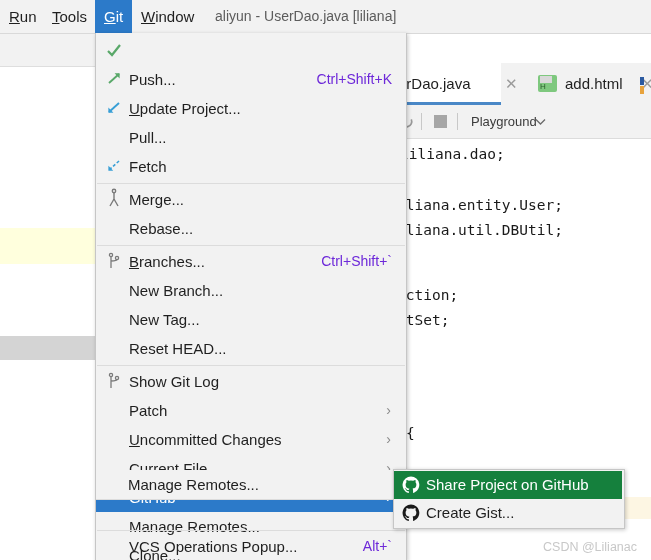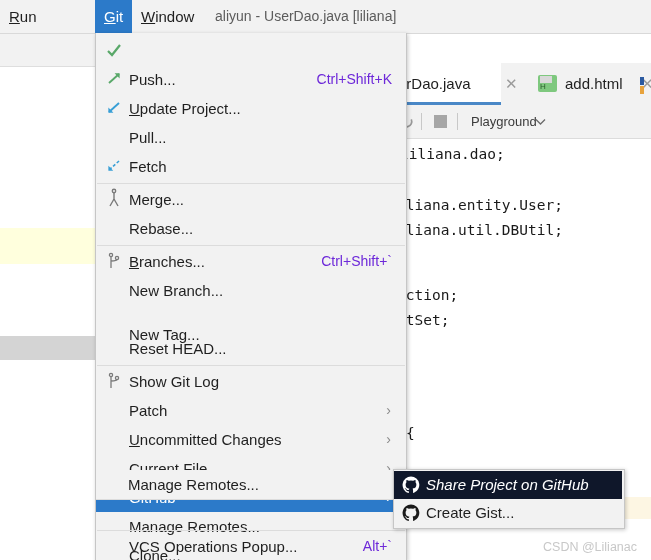--- a/index.html
+++ b/index.html
@@ -134,21 +134,21 @@
   
   #gh-submenu{
     left:393px;top:469px;width:230px;height:58px;background:#f2f2f2;
     border:1px solid #c6c6c6;box-shadow:1px 1px 4px rgba(0,0,0,0.22);
   }
   .gi{
     position:absolute;left:0;width:228px;height:28px;line-height:28px;
     font-size:15px;color:#1f1f1f;
   }
   .gi .lbl{position:absolute;left:32px;white-space:nowrap;}
-  .gi.sel{background:#0f172a;font-style:italic;}
+  .gi.sel{background:#15803d;}
   .gi.sel .lbl{color:#ffffff;}
   .gi .ghic{position:absolute;left:8px;top:5px;width:18px;height:18px;}
 
   #watermark{
     position:absolute;right:14px;bottom:6px;font-size:12.5px;color:#c8c8c8;
     font-family:"Liberation Sans",sans-serif;white-space:nowrap;
   }
 </style>
 </head>
 <body>
@@ -229,20 +229,21 @@
   </svg>
   <div class="abs" style="left:58px;top:8px;width:1px;height:18px;background:#cfcfcf;"></div>
   <svg class="abs" style="left:67px;top:8px;" width="19" height="19" viewBox="0 0 16 16">
     <path d="M8 5.2a2.8 2.8 0 1 0 0 5.6 2.8 2.8 0 0 0 0-5.6zm0 1.6a1.2 1.2 0 1 1 0 2.4 1.2 1.2 0 0 1 0-2.4z" fill="#777"></path>
     <path d="M7 0.6h2l.3 2.1 1.5.6 1.7-1.3 1.4 1.4-1.3 1.7.6 1.5 2.1.3v2l-2.1.3-.6 1.5 1.3 1.7-1.4 1.4-1.7-1.3-1.5.6-.3 2.1h-2l-.3-2.1-1.5-.6-1.7 1.3-1.4-1.4 1.3-1.7-.6-1.5-2.1-.3v-2l2.1-.3.6-1.5-1.3-1.7 1.4-1.4 1.7 1.3 1.5-.6z" fill="#777"></path>
   </svg>
 </div>
 
 <div class="abs" id="menubar">
   <div class="mb-item" style="left:0;"><u>R</u>un</div>
+  <div class="mb-item" style="left:43px;"><u>T</u>ools</div>
   <div class="mb-item active" style="left:95px;"><u>G</u>it</div>
   <div class="mb-item" style="left:132px;"><u>W</u>indow</div>
   <div id="win-title">aliyun - UserDao.java [liliana]</div>
 </div>
 
 <div class="abs" id="git-menu">
 
   <div class="mi" style="top:3px;">
     <svg class="ic" viewBox="0 0 16 29">
       <path d="M2 15 L6 19 L14 9" fill="none" stroke="#59a869" stroke-width="2.2"></path>
@@ -301,21 +302,21 @@
       <path d="M5 10 L5 21 M5 14 C9 14 11 13.5 11 12.6" stroke="#7a7a7a" stroke-width="1.3" fill="none"></path>
     </svg>
     <span class="lbl"><u>B</u>ranches...</span>
     <span class="sc">Ctrl+Shift+`</span>
   </div>
 
   <div class="mi" style="top:243px;">
     <span class="lbl">New Branch...</span>
   </div>
 
-  <div class="mi" style="top:272px;margin-top:15px;">
+  <div class="mi" style="top:272px;">
     <span class="lbl">New Tag...</span>
   </div>
 
   <div class="mi" style="top:301px;">
     <span class="lbl">Reset HEAD...</span>
   </div>
 
   <div class="msep" style="top:332px;"></div>
 
   <div class="mi" style="top:334px;">

